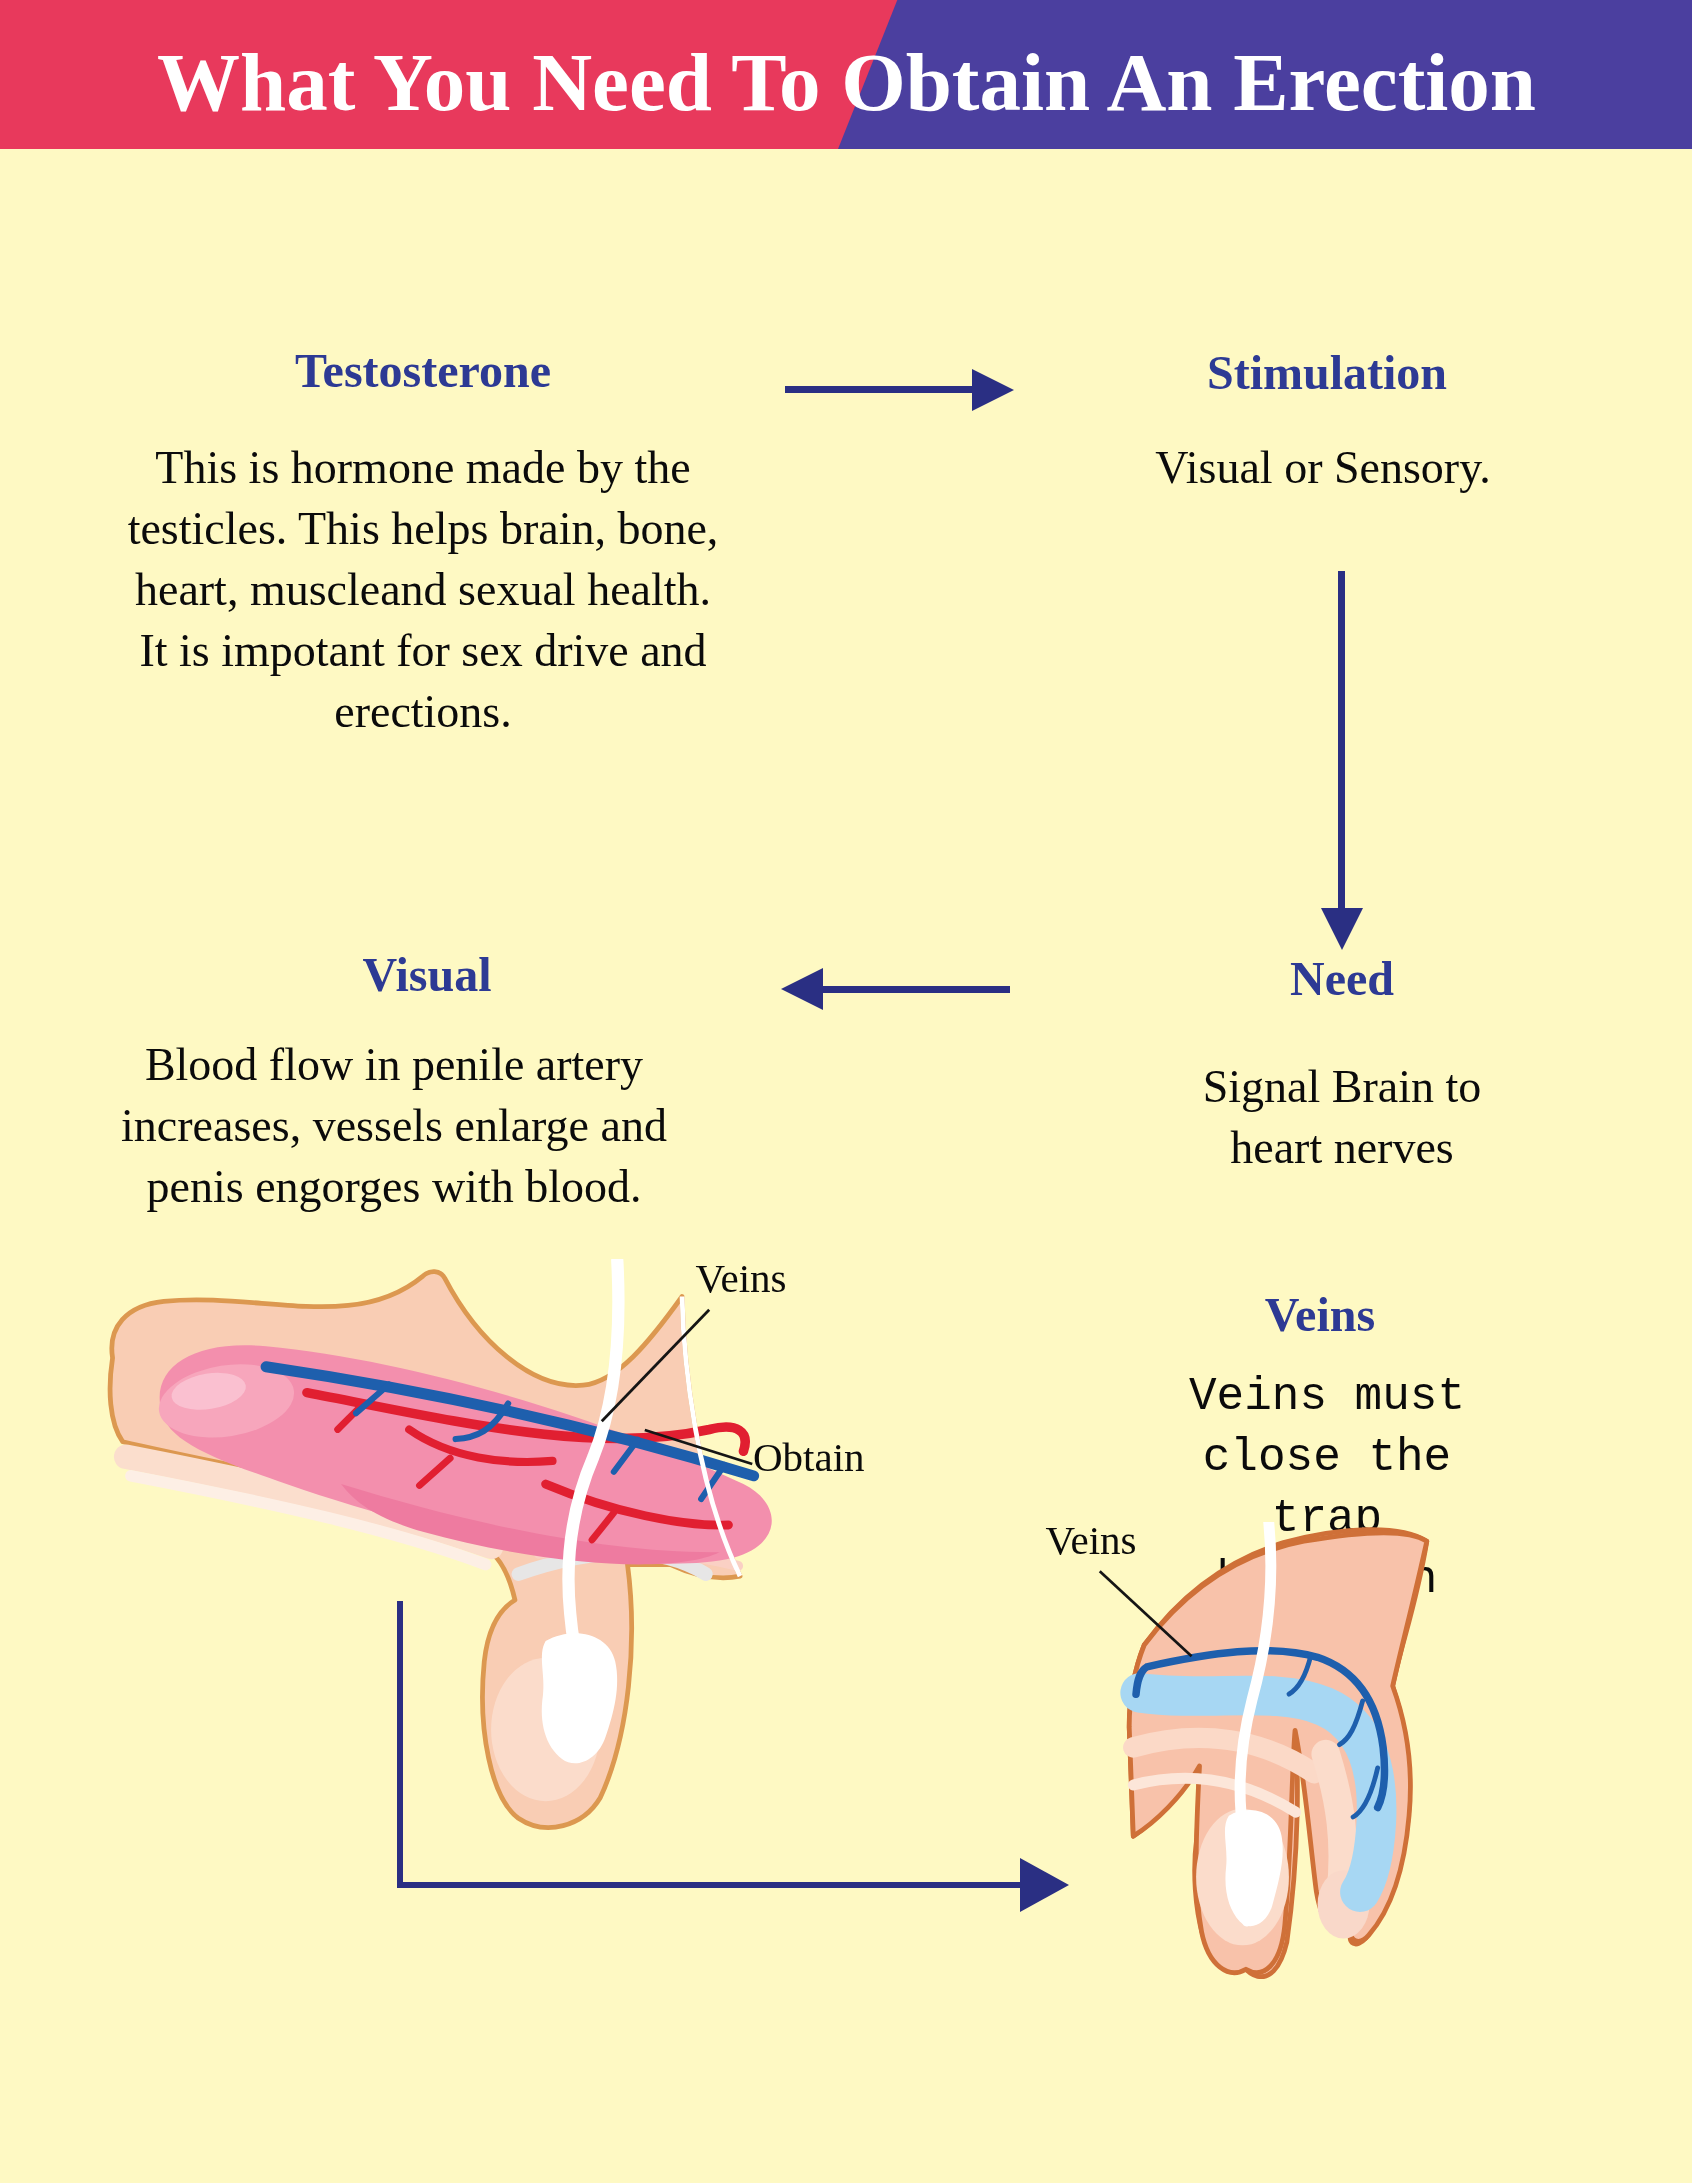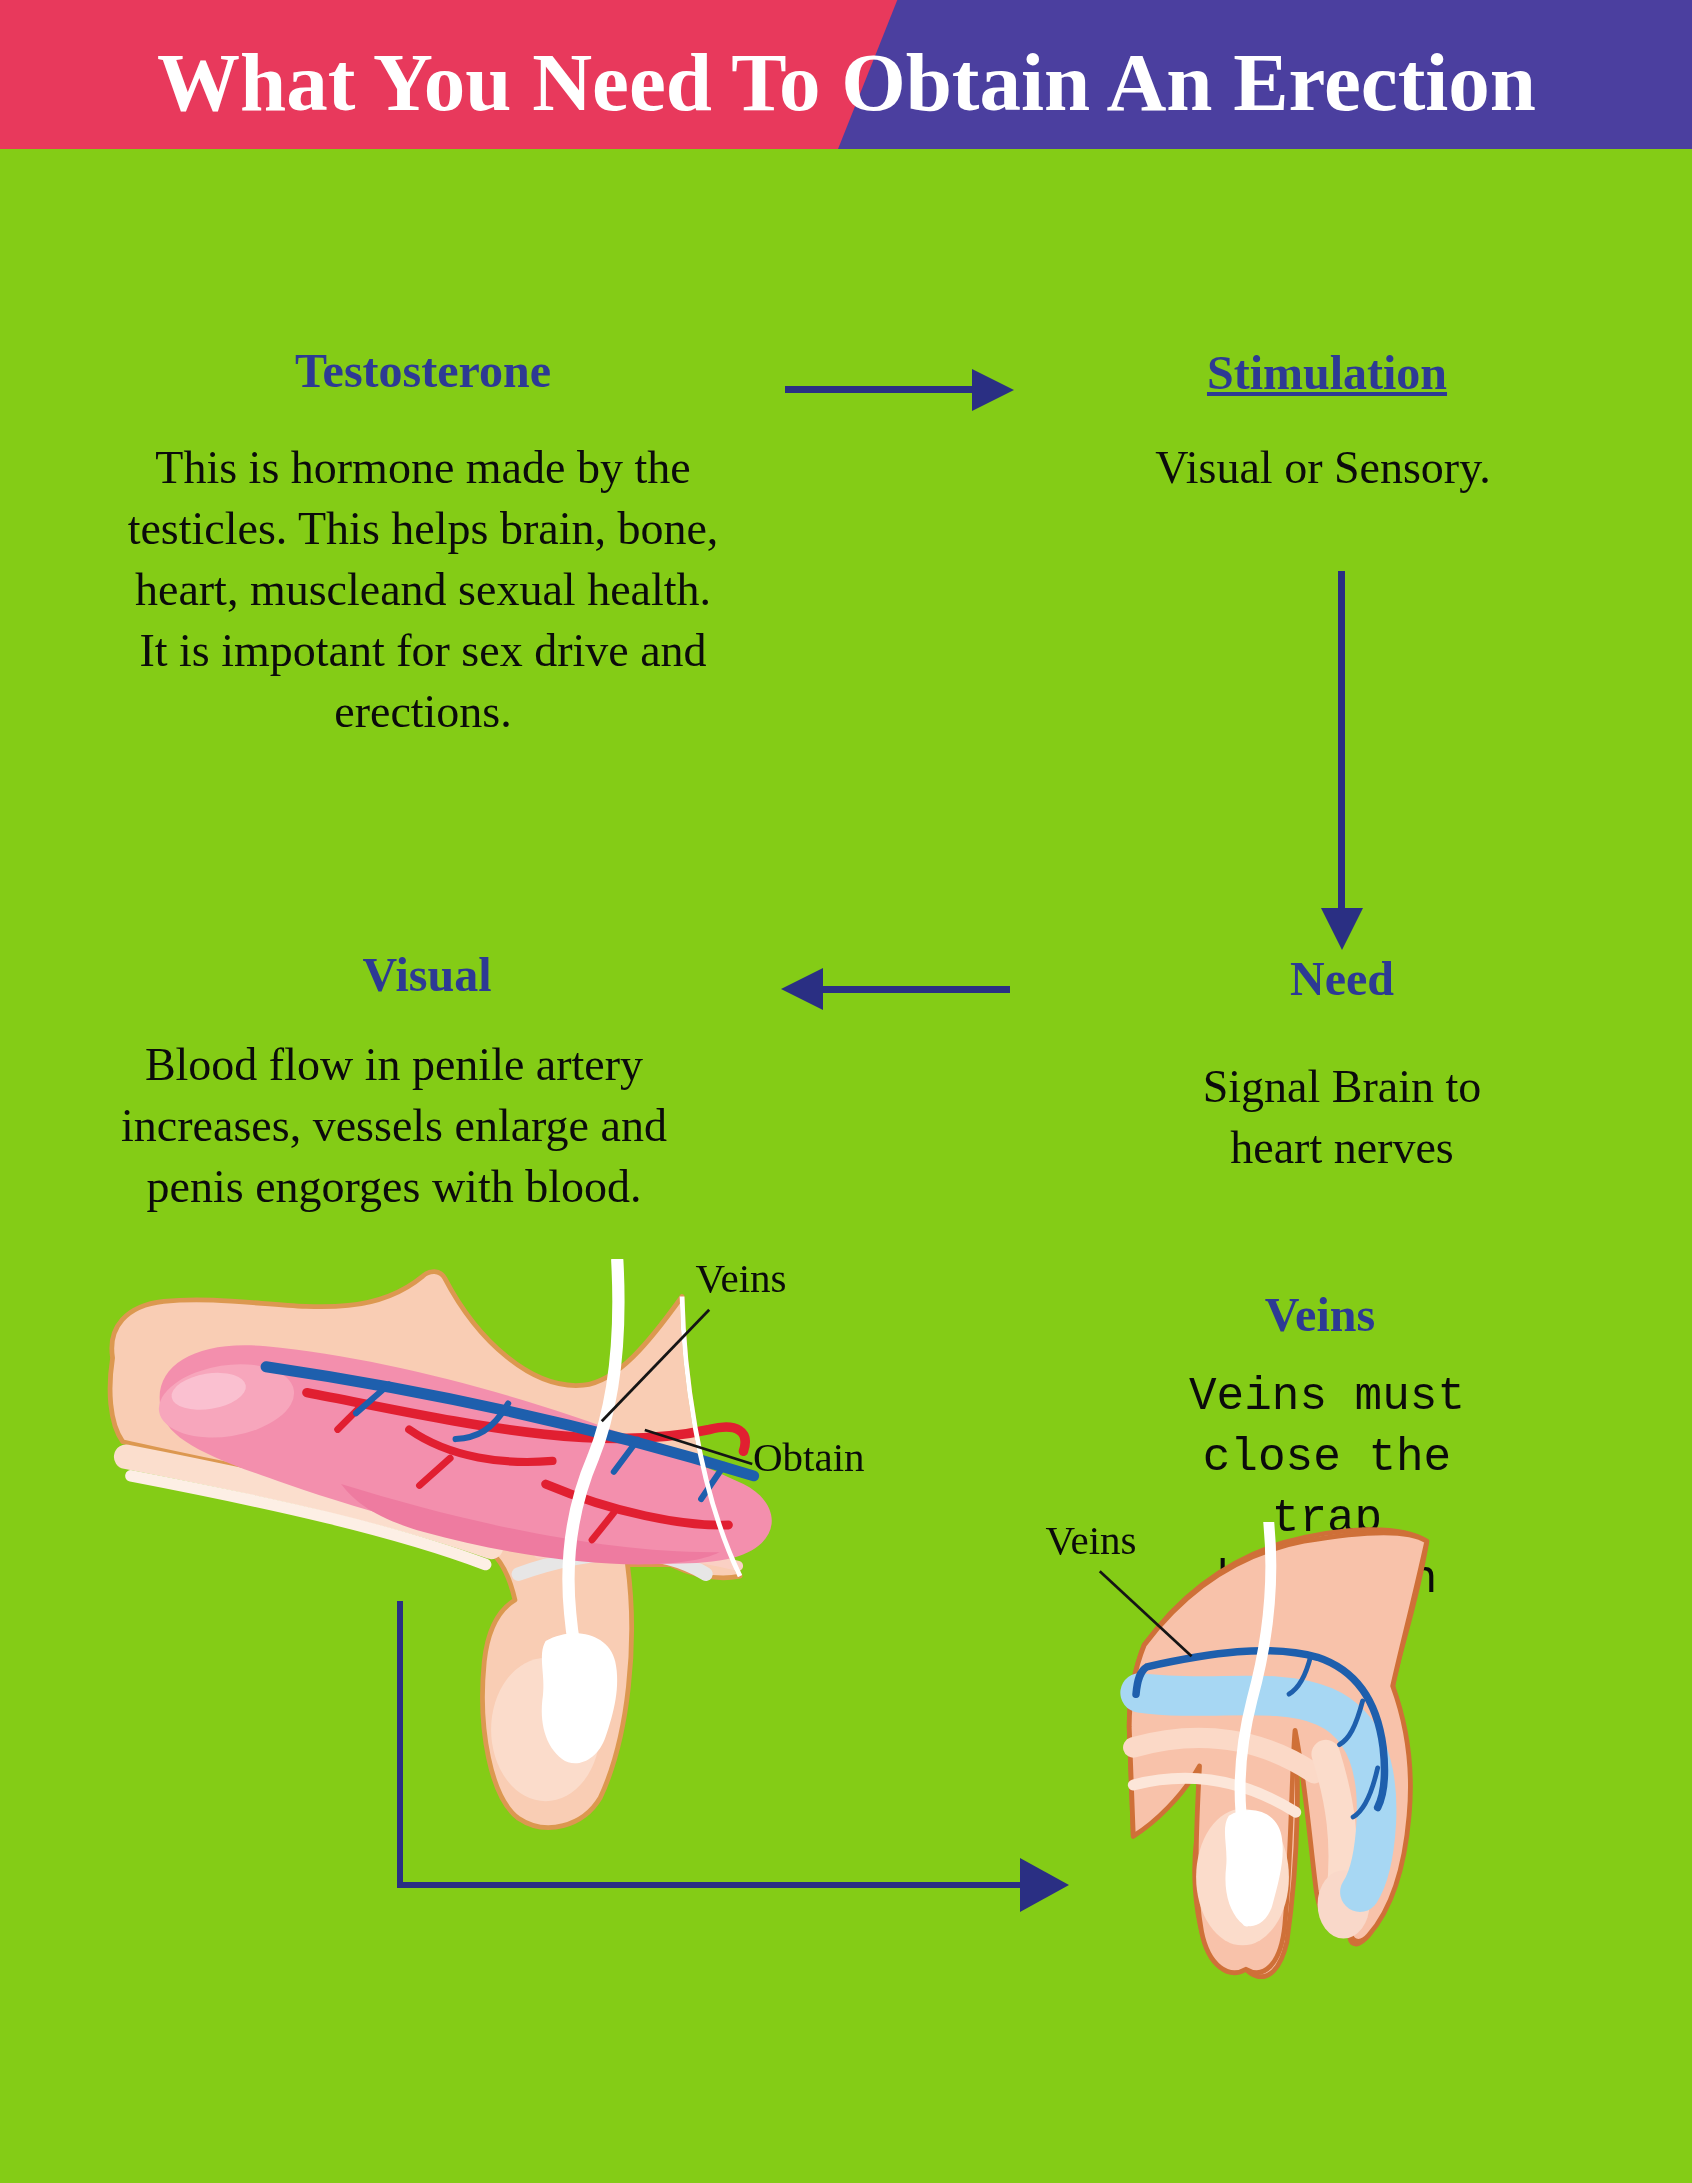--- a/index.html
+++ b/index.html
@@ -1,16 +1,16 @@
 <!DOCTYPE html>
 <html style="font-size:11px"><head>
 <meta charset="utf-8">
 <style>
   html,body{margin:0;padding:0;background:#E7E6E6;}
-  .page{position:relative;width:1693px;height:2183px;background:#84cc16;overflow:hidden;
+  .page{position:relative;width:1693px;height:2183px;background:#fef9c3;overflow:hidden;
         font-family:"Liberation Serif","DejaVu Serif",serif;}
   
   .header{position:absolute;left:0;top:0;width:1693px;height:149px;background:#E8395C;}
   .header-purple{position:absolute;left:0;top:0;width:100%;height:100%;background:#4B3F9F;
         clip-path:polygon(53% 0,100% 0,100% 100%,49.5% 100%);}
   .title{position:absolute;top:41px;left:50%;transform:translateX(-50%);white-space:nowrap;
         font-size:83px;font-weight:bold;color:#FFFFFF;line-height:1;}
   
   .h-sec{position:absolute;transform:translateX(-50%);white-space:nowrap;
         font-size:48px;font-weight:bold;color:#2D3A94;line-height:1;}
@@ -41,21 +41,21 @@
     <div class="title">What You Need To Obtain An Erection</div>
   </div>
 
   <div class="h-sec" style="left:423px;top:347px;">Testosterone</div>
   <div class="body-sec" style="left:423px;top:437px;">This is hormone made by the
 testicles. This helps brain, bone,
 heart, muscleand sexual health.
 It is impotant for sex drive and
 erections.</div>
 
-  <div class="h-sec" style="left:1327px;top:349px;text-decoration:underline;">Stimulation</div>
+  <div class="h-sec" style="left:1327px;top:349px;">Stimulation</div>
   <div class="body-sec" style="left:1323px;top:437px;">Visual or Sensory.</div>
 
   <div class="h-sec" style="left:1342px;top:955px;">Need</div>
   <div class="body-sec" style="left:1342px;top:1056px;">Signal Brain to heart nerves</div>
 
   <div class="h-sec" style="left:427px;top:951px;">Visual</div>
   <div class="body-sec" style="left:394px;top:1034px;">Blood flow in penile artery
 increases, vessels enlarge and
 penis engorges with blood.</div>
 

